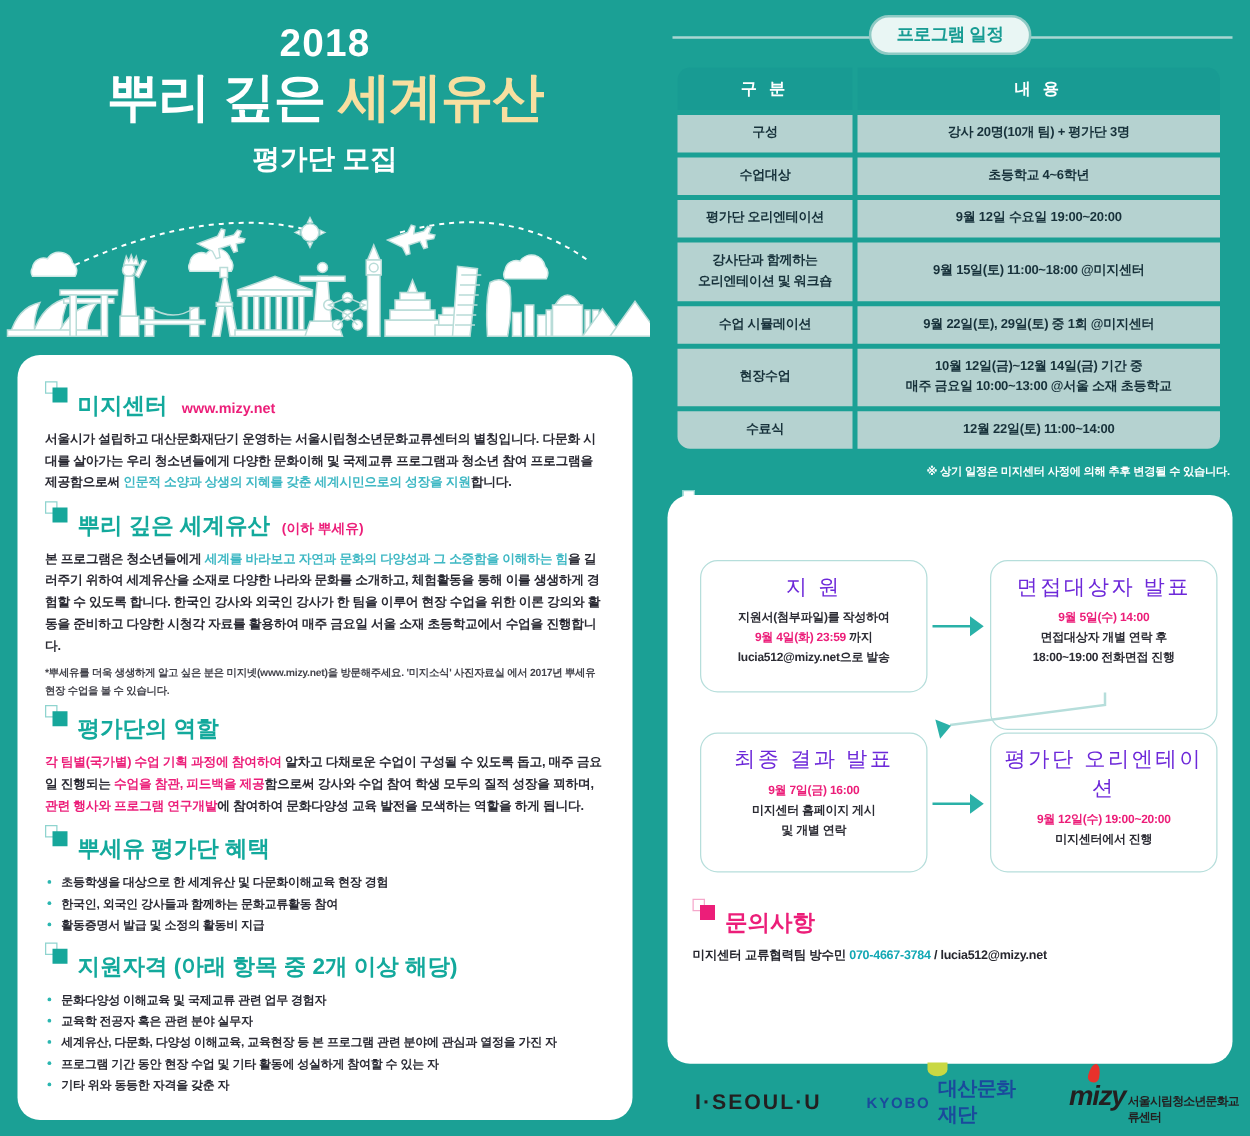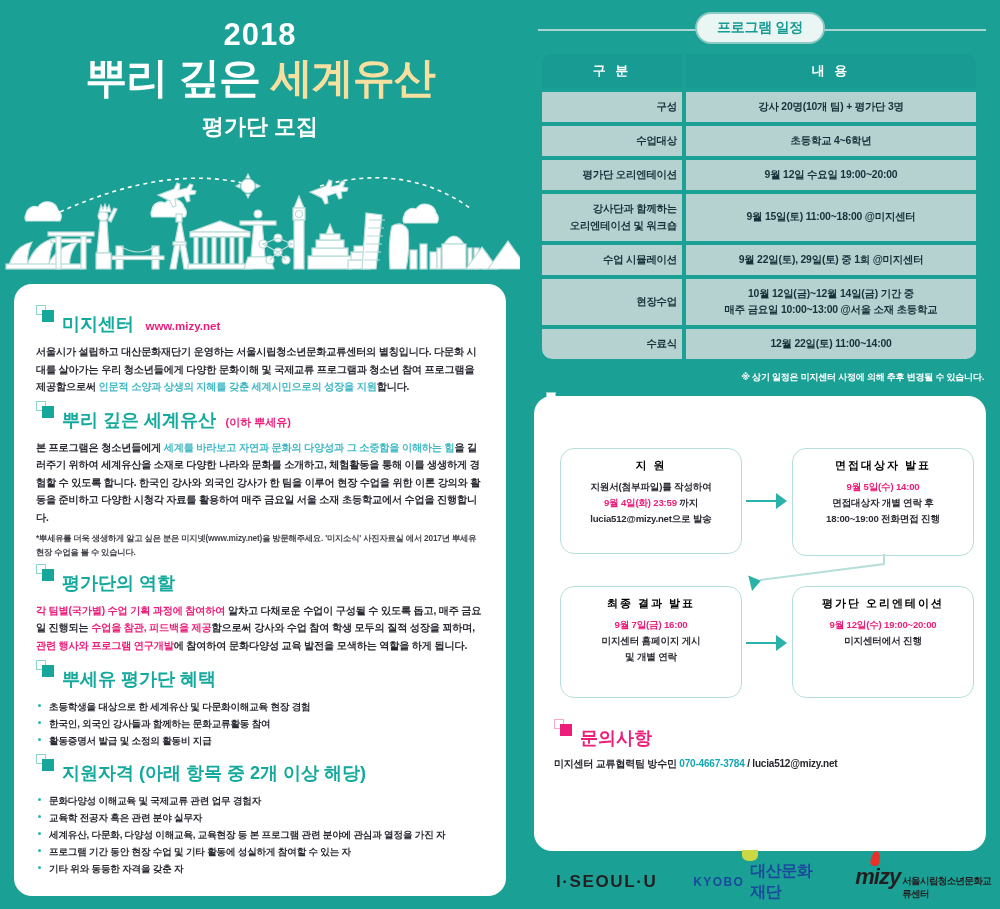--- a/index.html
+++ b/index.html
@@ -95,51 +95,51 @@
   table.sched th {
     background:#189b93; color:#ffffff; font-size:13px; font-weight:bold;
     padding:8px 4px; letter-spacing:3px;
   }
   table.sched th:first-child { border-radius:10px 0 0 0; width:140px; }
   table.sched th:last-child { border-radius:0 10px 0 0; }
   table.sched td {
     background:#b5d2d0; color:#17313a; font-size:10.4px; font-weight:bold;
     padding:7px 5px; text-align:center; line-height:1.55; letter-spacing:-0.2px;
   }
-  table.sched td.lbl { width:140px;text-align:right; }
+  table.sched td.lbl { width:140px; }
   table.sched tr:last-child td:first-child { border-radius:0 0 0 10px; }
   table.sched tr:last-child td:last-child { border-radius:0 0 10px 0; }
 
   .sched-note {
     text-align:right; font-size:9px; color:#ffffff; font-weight:bold;
     margin:8px 16px 0 0; letter-spacing:-0.2px;
   }
 
   
   .card-right {
     position:absolute; left:14px; top:396px; width:452px; height:455px;
     background:#ffffff; border-radius:18px; padding:14px 20px 10px 20px;
   }
 
   .flow { position:relative; margin-top:12px; height:270px; }
   .fbox {
     position:absolute; width:182px; border:1.6px solid #b6dedb; border-radius:14px;
     background:#fff; padding:9px 6px 10px 6px; text-align:center;
   }
   .fbox .fh {
-    font-size:11px; font-weight:bold; color:#000000; letter-spacing:2px;
+    font-size:17px; font-weight:normal; color:#6d28d9; letter-spacing:2px;
     margin-bottom:6px;
   }
   .fbox .fl {
     font-size:9.6px; font-weight:bold; color:#2b2b33; line-height:1.68;
     letter-spacing:-0.2px;
   }
   .fbox .fl .pk { color:#ec1e79; }
   .fbox.b1 { left:6px;   top:4px;   height:106px; }
-  .fbox.b2 { left:238px; top:4px;   height:108px; }
+  .fbox.b2 { left:238px; top:4px;   height:136px; }
   .fbox.b3 { left:6px;   top:142px; height:112px; }
   .fbox.b4 { left:238px; top:142px; height:112px; }
 
   .arrow { position:absolute; width:0; height:0;
     border-top:8px solid transparent; border-bottom:8px solid transparent;
     border-left:11px solid #2ab1a8; }
   .hline { position:absolute; height:2px; background:#2ab1a8; }
 
   .contact { margin-top:4px; }
   .contact-line {

